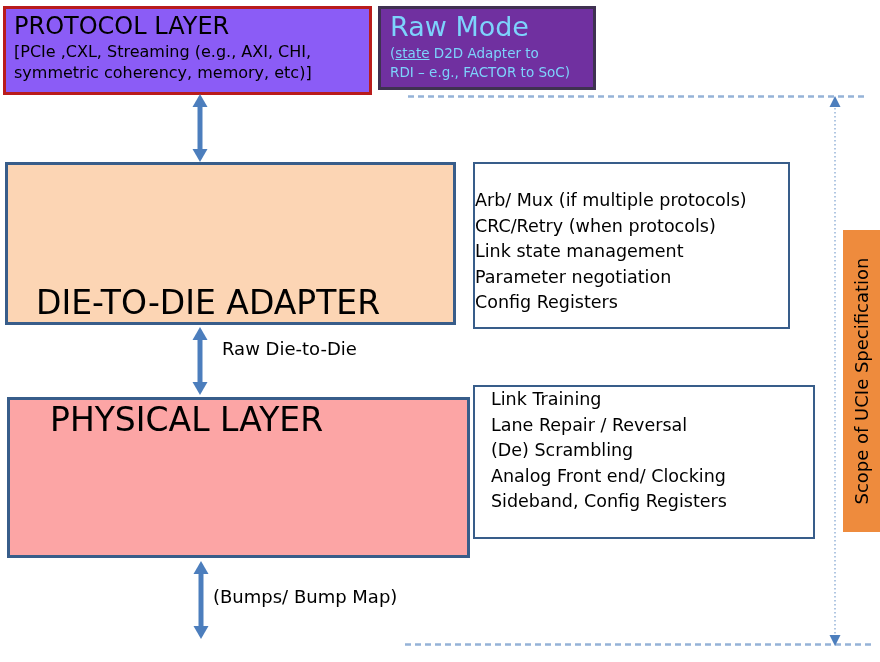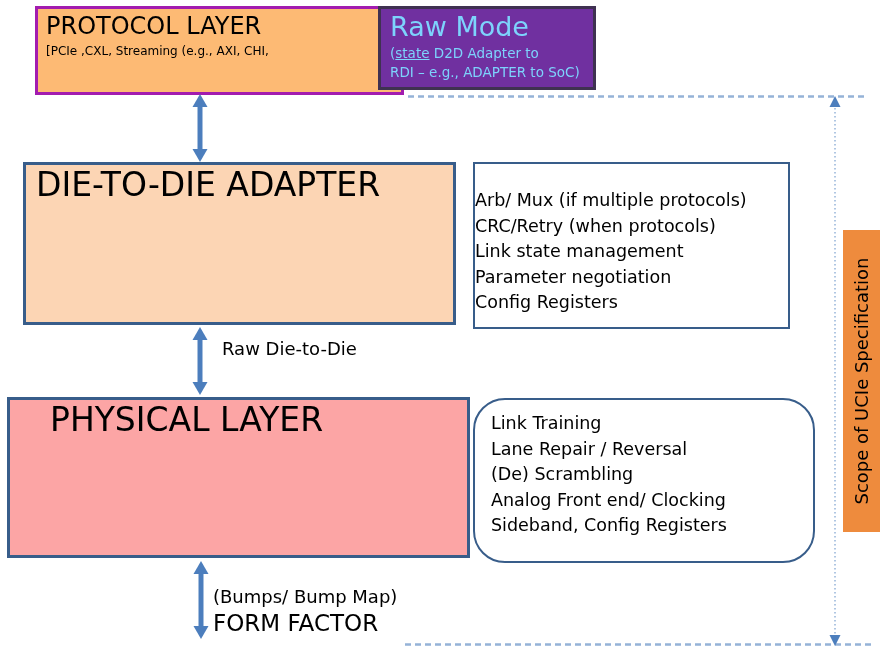--- a/index.html
+++ b/index.html
@@ -6,56 +6,55 @@
   #canvas{
     position:relative;width:880px;height:662px;background:#ffffff;
     font-family:"DejaVu Sans","Liberation Sans",sans-serif;color:#000;
     overflow:hidden;
   }
   .abs{position:absolute;}
 
   
   .protocol-box{
     left:3px;top:6px;width:355px;height:81px;
-    background:#fdba74;border:3px solid #a21caf;
+    background:#8b5cf6;border:3px solid #b91c1c;
     padding:2px 0 0 8px;
-    margin-left:32px;
   }
   .protocol-title{font-size:24px;line-height:30px;}
-  .protocol-sub{font-size:12px;line-height:21px;}
+  .protocol-sub{font-size:16px;line-height:21px;}
 
   .rawmode-box{
     left:378px;top:6px;width:203px;height:77px;
     background:#7030A0;border:3px solid #3F3151;
     color:#7dd3fc;padding:1px 0 0 9px;
   }
   .rawmode-title{font-size:27px;line-height:34px;}
   .rawmode-sub{font-size:13.5px;line-height:19px;white-space:nowrap;}
   .u{text-decoration:underline;}
 
   .adapter-box{
-    left:23px;top:162px;width:417px;height:157px;
+    left:5px;top:162px;width:417px;height:157px;
     background:#FCD5B4;border:3px solid #385D8A;
-    display:flex;align-items:flex-start;
-    padding-left:10px;font-size:33px;
+    display:flex;align-items:flex-end;
+    padding-left:28px;font-size:33px;
   }
   .physical-box{
     left:7px;top:397px;width:417px;height:155px;
     background:#fca5a5;border:3px solid #385D8A;
     display:flex;align-items:flex-start;
     padding-left:40px;font-size:33px;
   }
 
   .fn-box{
     background:#ffffff;border:2px solid #385D8A;
     font-size:17.5px;line-height:25.5px;white-space:nowrap;
   }
   .fn-box span{display:block;}
   .adapter-fn{left:473px;top:162px;width:313px;height:139px;padding:24px 0 0 0;}
-  .physical-fn{left:473px;top:398px;width:322px;height:150px;padding:11px 0 0 16px;border-radius:32px;}
+  .physical-fn{left:473px;top:385px;width:322px;height:150px;padding:0 0 0 16px;}
 
   
   .iface-label{font-size:18px;line-height:26px;}
   .iface-label span{display:block;}
   .fdi-label{left:218px;top:104px;}
   .rdi-label{left:222px;top:336px;}
   .bumps-label{left:213px;top:586px;font-size:18px;}
   .formfactor-label{left:213px;top:610px;font-size:23px;}
 
   
@@ -68,26 +67,27 @@
   svg{display:block;}
 </style>
 </head>
 <body>
 
 <div id="canvas">
 
   <div class="abs protocol-box">
     <div class="protocol-title">PROTOCOL LAYER</div>
     <div class="protocol-sub">[PCIe ,CXL, Streaming (e.g., AXI, CHI,</div>
+    <div class="protocol-sub">symmetric coherency, memory, etc)]</div>
   </div>
 
   <div class="abs rawmode-box">
     <div class="rawmode-title">Raw Mode</div>
     <div class="rawmode-sub"><span>(</span><span class="u">state</span><span> D2D Adapter to</span></div>
-    <div class="rawmode-sub">RDI – e.g., ADAPTER to SoC)</div>
+    <div class="rawmode-sub">RDI – e.g., FACTOR to SoC)</div>
   </div>
 
   <svg class="abs" style="left:190px;top:93px;" width="20" height="70">
     <line x1="10" y1="12" x2="10" y2="58" stroke="#4C7EBD" stroke-width="5"></line>
     <polygon points="10,1 2.5,14 17.5,14" fill="#4C7EBD"></polygon>
     <polygon points="10,69 2.5,56 17.5,56" fill="#4C7EBD"></polygon>
   </svg>
 
   <div class="abs adapter-box">
     <span>DIE-TO-DIE ADAPTER</span>
@@ -121,21 +121,20 @@
     <span>Analog Front end/ Clocking</span>
     <span>Sideband, Config Registers</span>
   </div>
 
   <svg class="abs" style="left:191px;top:560px;" width="20" height="80">
     <line x1="10" y1="12" x2="10" y2="68" stroke="#4C7EBD" stroke-width="5"></line>
     <polygon points="10,1 2.5,14 17.5,14" fill="#4C7EBD"></polygon>
     <polygon points="10,79 2.5,66 17.5,66" fill="#4C7EBD"></polygon>
   </svg>
   <div class="abs bumps-label">(Bumps/ Bump Map)</div>
-  <div class="abs formfactor-label">FORM FACTOR</div>
 
   <svg class="abs" style="left:408px;top:94px;" width="456" height="5">
     <line x1="0" y1="2.5" x2="456" y2="2.5" stroke="#95B3D7" stroke-width="2.5" stroke-dasharray="6 4"></line>
   </svg>
   <svg class="abs" style="left:405px;top:642px;" width="468" height="5">
     <line x1="0" y1="2.5" x2="468" y2="2.5" stroke="#95B3D7" stroke-width="2.5" stroke-dasharray="6 4"></line>
   </svg>
   <svg class="abs" style="left:826px;top:94px;" width="20" height="554">
     <line x1="9" y1="10" x2="9" y2="544" stroke="#AFC6E2" stroke-width="2" stroke-dasharray="1.5 2.5"></line>
     <polygon points="9,2 3.5,13 14.5,13" fill="#4C7EBD"></polygon>

